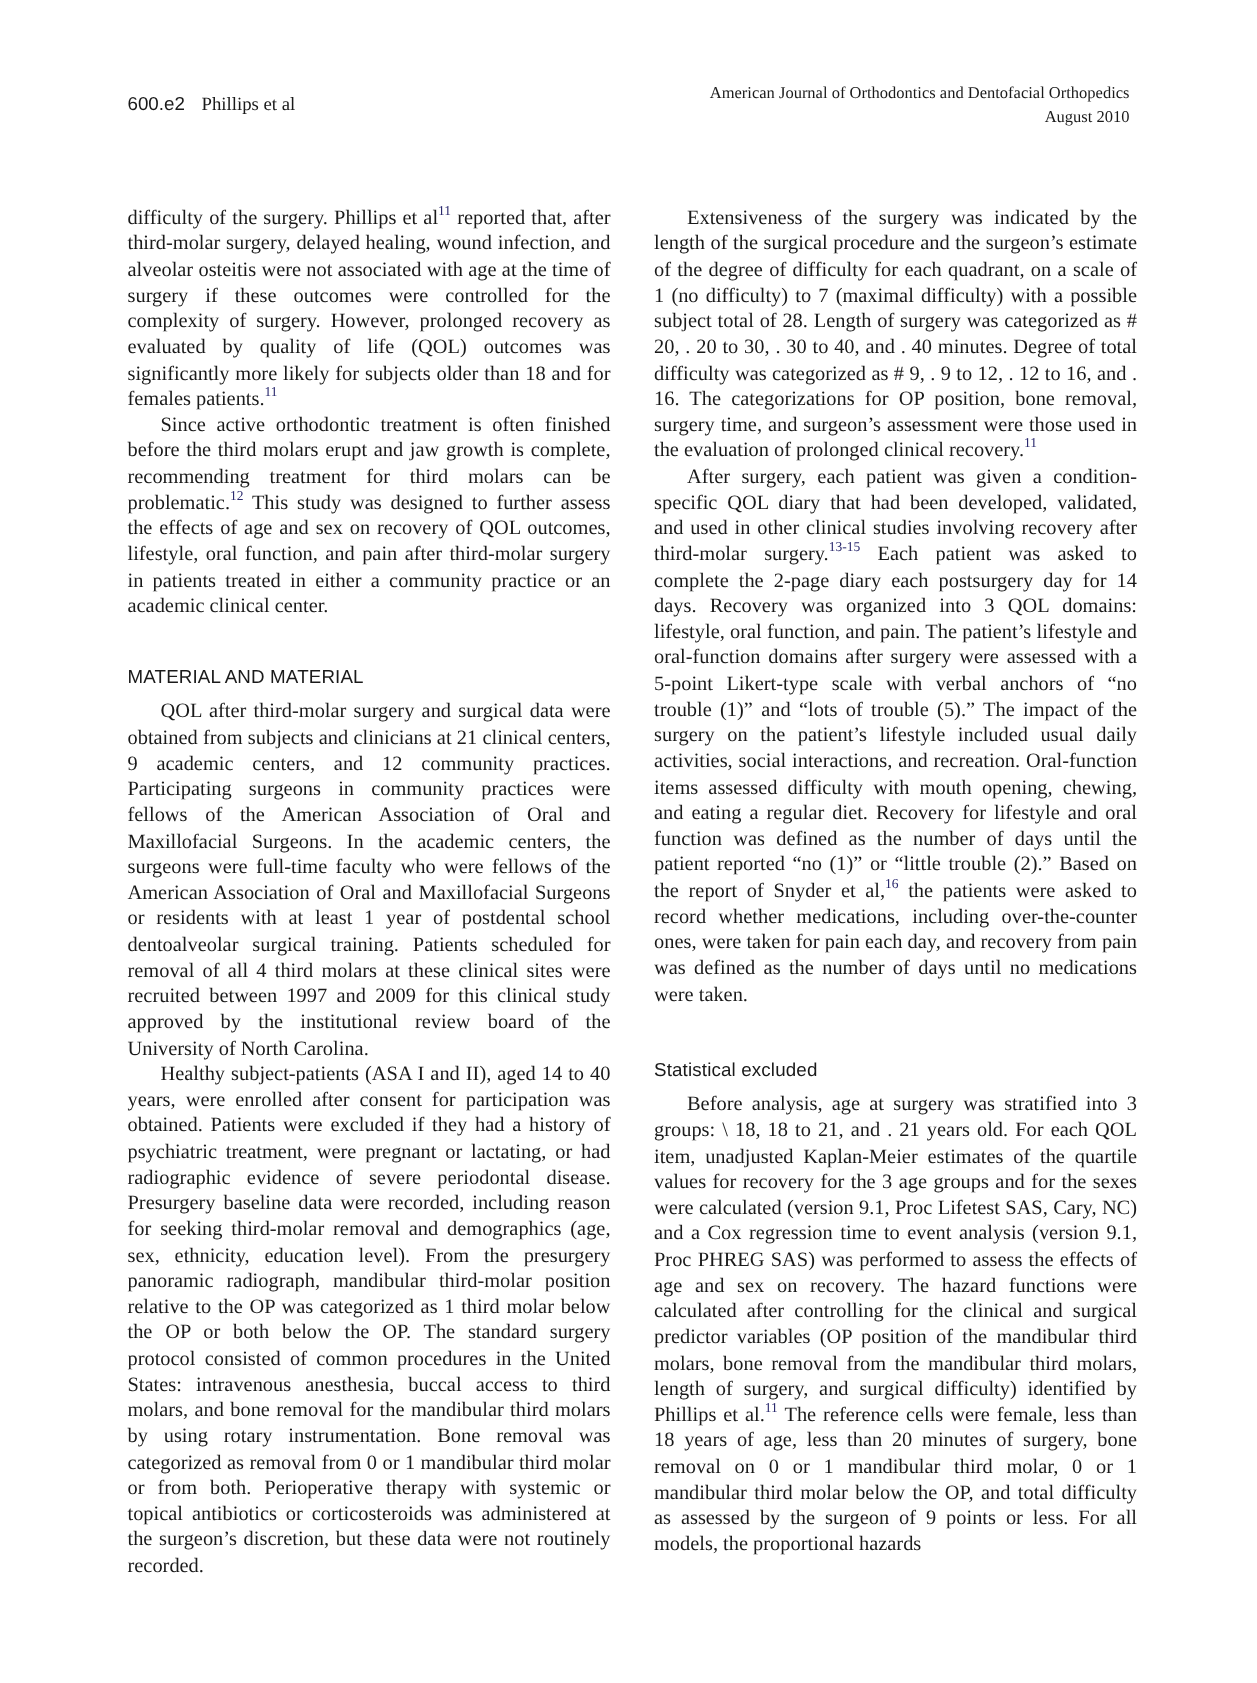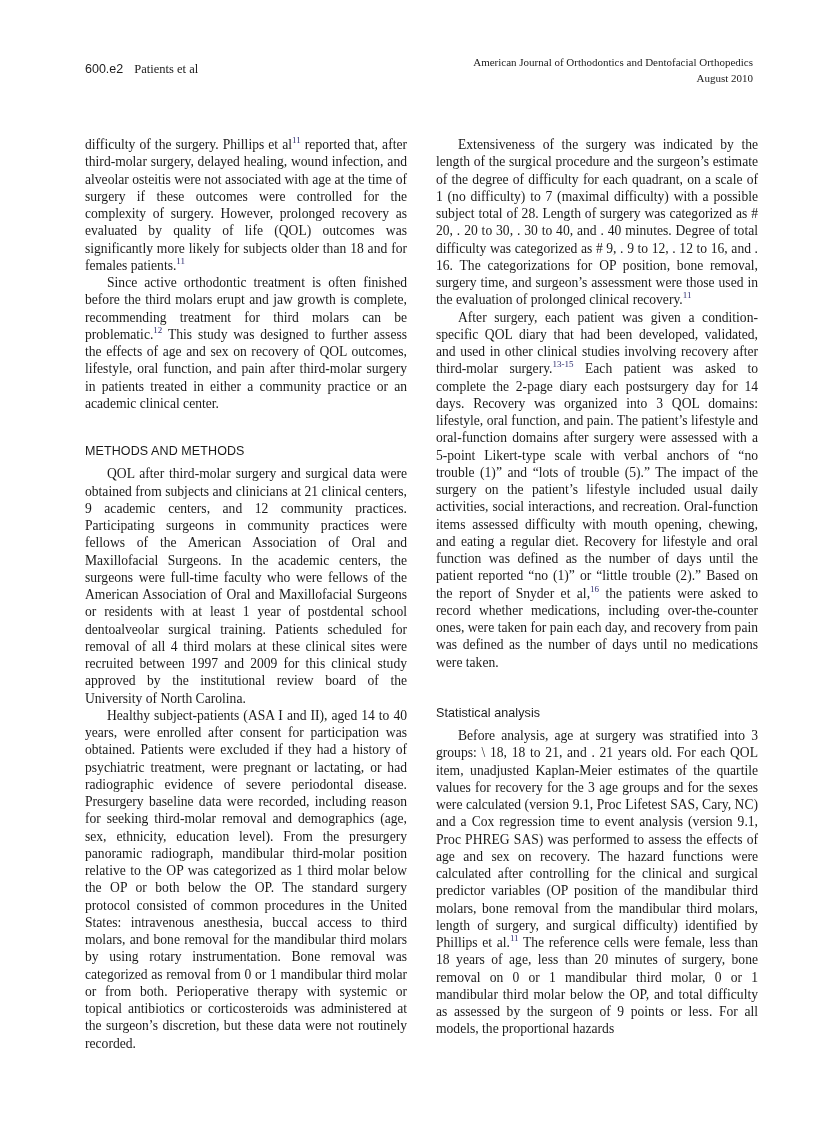--- a/index.html
+++ b/index.html
@@ -15,33 +15,33 @@
   sup { font-size: 9px; line-height: 0; color: #2b2a6e; vertical-align: 6px; }
   h2 { font-family: "Liberation Sans", sans-serif; font-weight: normal; font-size: 12.5px; margin: 0; letter-spacing: 0.1px; }
   h2.sec { margin-top: 31px; margin-bottom: 5px; }
   h2.sub { margin-top: 34px; margin-bottom: 5px; font-size: 12.5px; }
 </style>
 </head>
 <body>
 
 <div class="runhead-left">
   <span class="pg">600.e2</span>
-  <span>Patients et al</span>
+  <span>Phillips et al</span>
 </div>
 <div class="runhead-right">
   <div>American Journal of Orthodontics and Dentofacial Orthopedics</div>
   <div>August 2010</div>
 </div>
 
 <div class="col left">
   <p><span>difficulty of the surgery. Phillips et al</span><sup>11</sup><span> reported that, after third-molar surgery, delayed healing, wound infection, and alveolar osteitis were not associated with age at the time of surgery if these outcomes were controlled for the complexity of surgery. However, prolonged recovery as evaluated by quality of life (QOL) outcomes was significantly more likely for subjects older than 18 and for females patients.</span><sup>11</sup></p>
   <p class="indent"><span>Since active orthodontic treatment is often finished before the third molars erupt and jaw growth is complete, recommending treatment for third molars can be problematic.</span><sup>12</sup><span> This study was designed to further assess the effects of age and sex on recovery of QOL outcomes, lifestyle, oral function, and pain after third-molar surgery in patients treated in either a community practice or an academic clinical center.</span></p>
-  <h2 class="sec">METHODS AND METHODS</h2>
+  <h2 class="sec">MATERIAL AND MATERIAL</h2>
   <p class="indent">QOL after third-molar surgery and surgical data were obtained from subjects and clinicians at 21 clinical centers, 9 academic centers, and 12 community practices. Participating surgeons in community practices were fellows of the American Association of Oral and Maxillofacial Surgeons. In the academic centers, the surgeons were full-time faculty who were fellows of the American Association of Oral and Maxillofacial Surgeons or residents with at least 1 year of postdental school dentoalveolar surgical training. Patients scheduled for removal of all 4 third molars at these clinical sites were recruited between 1997 and 2009 for this clinical study approved by the institutional review board of the University of North Carolina.</p>
   <p class="indent">Healthy subject-patients (ASA I and II), aged 14 to 40 years, were enrolled after consent for participation was obtained. Patients were excluded if they had a history of psychiatric treatment, were pregnant or lactating, or had radiographic evidence of severe periodontal disease. Presurgery baseline data were recorded, including reason for seeking third-molar removal and demographics (age, sex, ethnicity, education level). From the presurgery panoramic radiograph, mandibular third-molar position relative to the OP was categorized as 1 third molar below the OP or both below the OP. The standard surgery protocol consisted of common procedures in the United States: intravenous anesthesia, buccal access to third molars, and bone removal for the mandibular third molars by using rotary instrumentation. Bone removal was categorized as removal from 0 or 1 mandibular third molar or from both. Perioperative therapy with systemic or topical antibiotics or corticosteroids was administered at the surgeon’s discretion, but these data were not routinely recorded.</p>
 </div>
 
 <div class="col right">
   <p class="indent"><span>Extensiveness of the surgery was indicated by the length of the surgical procedure and the surgeon’s estimate of the degree of difficulty for each quadrant, on a scale of 1 (no difficulty) to 7 (maximal difficulty) with a possible subject total of 28. Length of surgery was categorized as # 20, . 20 to 30, . 30 to 40, and . 40 minutes. Degree of total difficulty was categorized as # 9, . 9 to 12, . 12 to 16, and . 16. The categorizations for OP position, bone removal, surgery time, and surgeon’s assessment were those used in the evaluation of prolonged clinical recovery.</span><sup>11</sup></p>
   <p class="indent"><span>After surgery, each patient was given a condition-specific QOL diary that had been developed, validated, and used in other clinical studies involving recovery after third-molar surgery.</span><sup>13-15</sup><span> Each patient was asked to complete the 2-page diary each postsurgery day for 14 days. Recovery was organized into 3 QOL domains: lifestyle, oral function, and pain. The patient’s lifestyle and oral-function domains after surgery were assessed with a 5-point Likert-type scale with verbal anchors of “no trouble (1)” and “lots of trouble (5).” The impact of the surgery on the patient’s lifestyle included usual daily activities, social interactions, and recreation. Oral-function items assessed difficulty with mouth opening, chewing, and eating a regular diet. Recovery for lifestyle and oral function was defined as the number of days until the patient reported “no (1)” or “little trouble (2).” Based on the report of Snyder et al,</span><sup>16</sup><span> the patients were asked to record whether medications, including over-the-counter ones, were taken for pain each day, and recovery from pain was defined as the number of days until no medications were taken.</span></p>
-  <h2 class="sub">Statistical analysis</h2>
+  <h2 class="sub">Statistical excluded</h2>
   <p class="indent"><span>Before analysis, age at surgery was stratified into 3 groups: \ 18, 18 to 21, and . 21 years old. For each QOL item, unadjusted Kaplan-Meier estimates of the quartile values for recovery for the 3 age groups and for the sexes were calculated (version 9.1, Proc Lifetest SAS, Cary, NC) and a Cox regression time to event analysis (version 9.1, Proc PHREG SAS) was performed to assess the effects of age and sex on recovery. The hazard functions were calculated after controlling for the clinical and surgical predictor variables (OP position of the mandibular third molars, bone removal from the mandibular third molars, length of surgery, and surgical difficulty) identified by Phillips et al.</span><sup>11</sup><span> The reference cells were female, less than 18 years of age, less than 20 minutes of surgery, bone removal on 0 or 1 mandibular third molar, 0 or 1 mandibular third molar below the OP, and total difficulty as assessed by the surgeon of 9 points or less. For all models, the proportional hazards</span></p>
 </div>
 
 </body></html>

